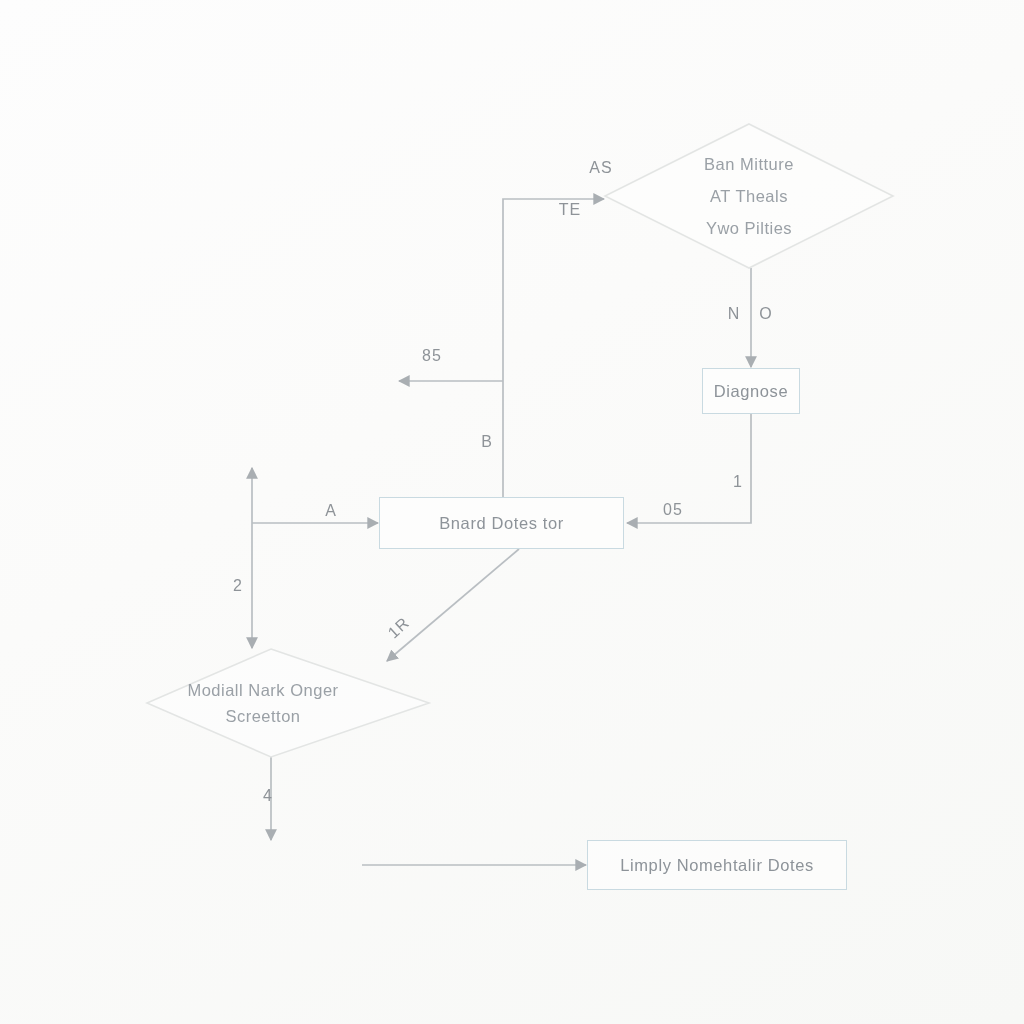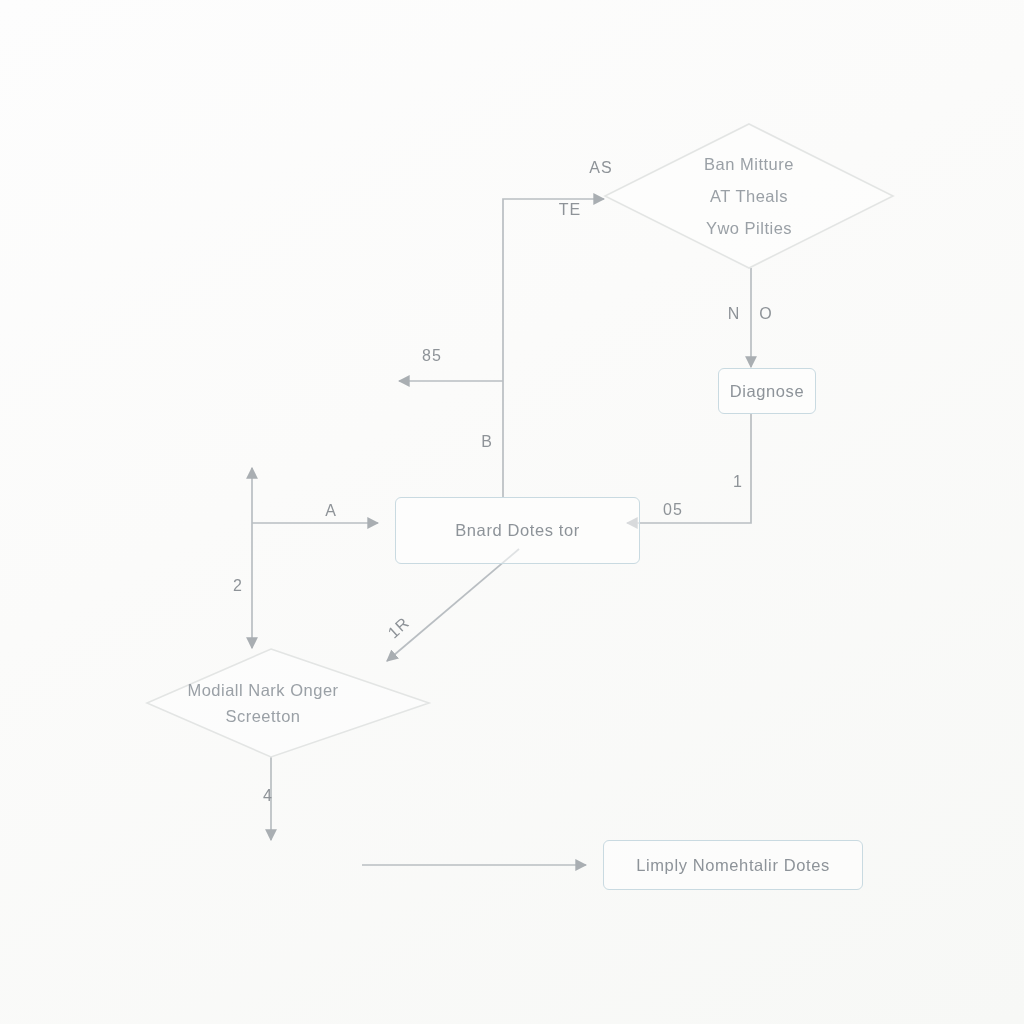--- a/index.html
+++ b/index.html
@@ -26,22 +26,21 @@
     position: absolute;
     box-sizing: border-box;
     display: flex;
     align-items: center;
     justify-content: center;
     text-align: center;
   }
   .node.box {
     border: 1.6px solid #c9dae1;
     background: rgba(255,255,255,0.55);
-    border-radius: 6px;
-    margin-left: 16px;
+    border-radius: 0;
   }
   .node.box .node-label {
     color: #8d9399;
     font-size: 16.5px;
     letter-spacing: 0.6px;
     line-height: 1.35;
     padding: 0 10px;
   }
   .diamond-wrap {
     position: absolute;
@@ -119,21 +118,21 @@
     <div class="diamond-label" style="white-space: pre-line;">Ban Mitture
 AT Theals
 Ywo Pilties</div>
   </div>
 
 
   <div class="node box" style="left:702px; top:368px; width:98px; height:46px;">
     <span class="node-label">Diagnose</span>
   </div>
 
-  <div class="node box" style="left:379px; top:497px; width:245px; height:67px;">
+  <div class="node box" style="left:379px; top:497px; width:245px; height:52px;">
     <span class="node-label">Bnard Dotes tor</span>
   </div>
 
   <div class="diamond-wrap" style="left:146px; top:648px; width:284px; height:110px;">
     <svg width="284" height="110" viewBox="0 0 284 110" xmlns="http://www.w3.org/2000/svg">
       <polygon points="125,1 283,55 125,109 1,55" fill="rgba(255,255,255,0.45)" stroke="#e3e5e4" stroke-width="1.6"></polygon>
     </svg>
     <div class="diamond-label" style="white-space: pre-line; justify-content:center; padding-left:0; padding-right:50px; line-height:1.6;">Modiall Nark Onger
 Screetton</div>
   </div>

